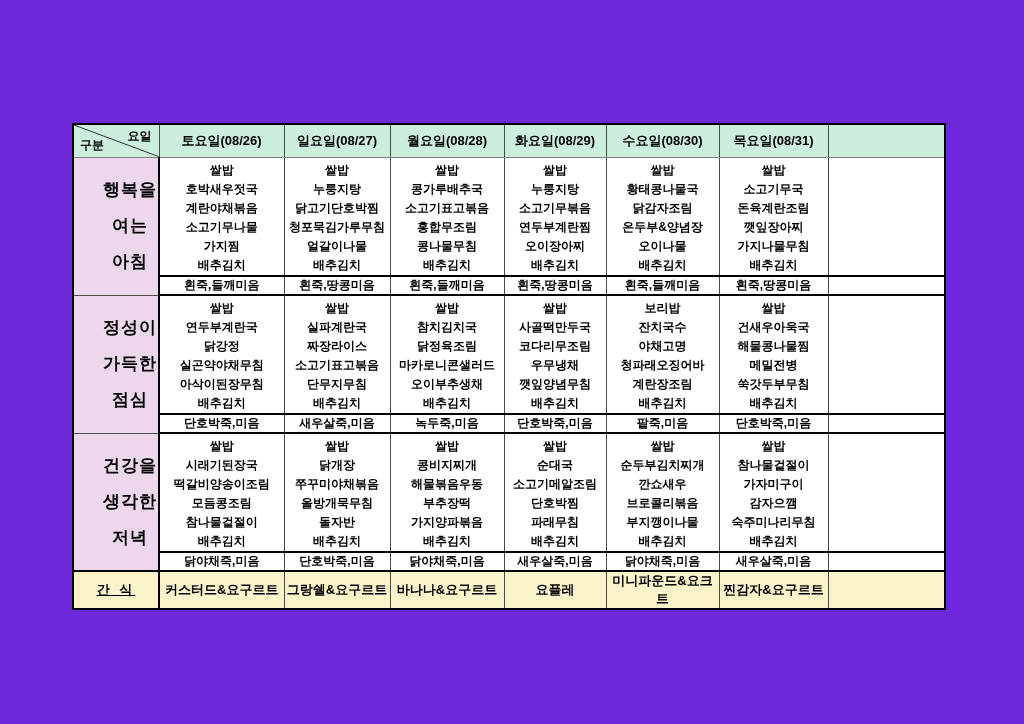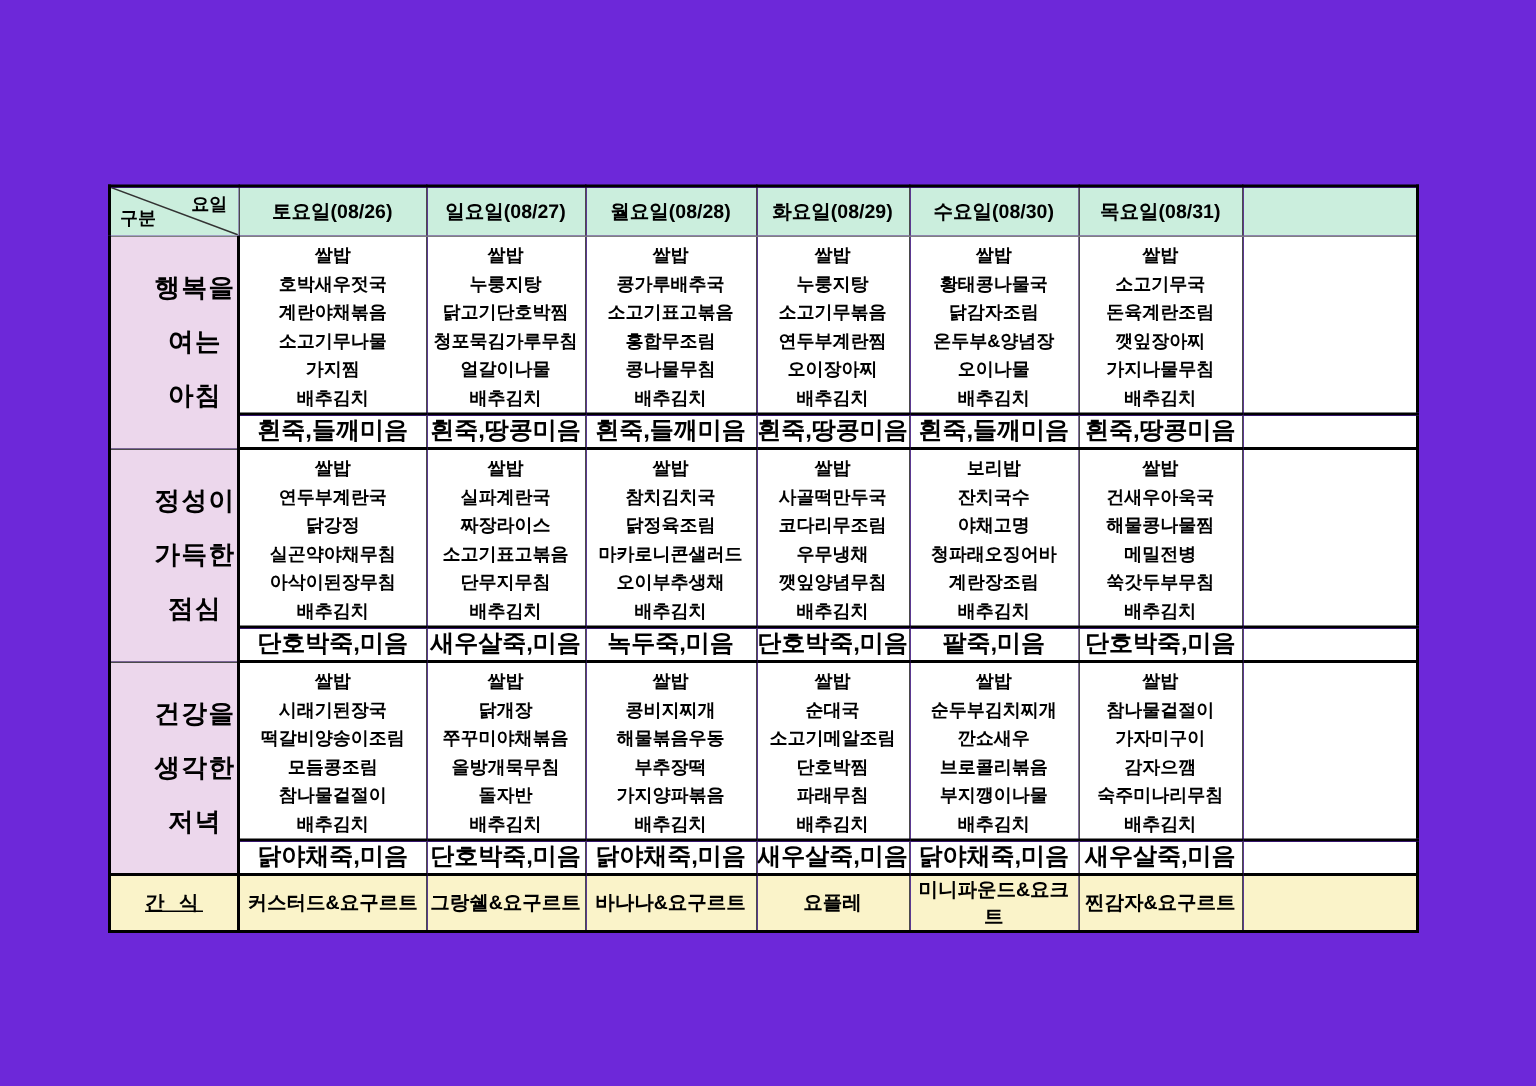--- a/index.html
+++ b/index.html
@@ -45,21 +45,21 @@
   .menu-cell {
     height: 119px; background: #ffffff;
     vertical-align: top; padding-top: 3px;
   }
   .menu-item { font-size: 12px; line-height: 19px; white-space: nowrap; }
 
   .prow td {
     height: 19px; background: #ffffff;
     border-top: 2px solid var(--border-dark, #000);
     border-bottom: 2px solid var(--border-dark, #000);
-    font-size: 16px;
+    font-size: 12px;
   }
 
   .srow td {
     height: 36px;
     background: var(--snack-bg, #faf3c9);
     border-top: 2px solid var(--border-dark, #000);
     font-size: 13px;
   }
   .snack-label {
     border-right: 2px solid var(--border-dark, #000);

